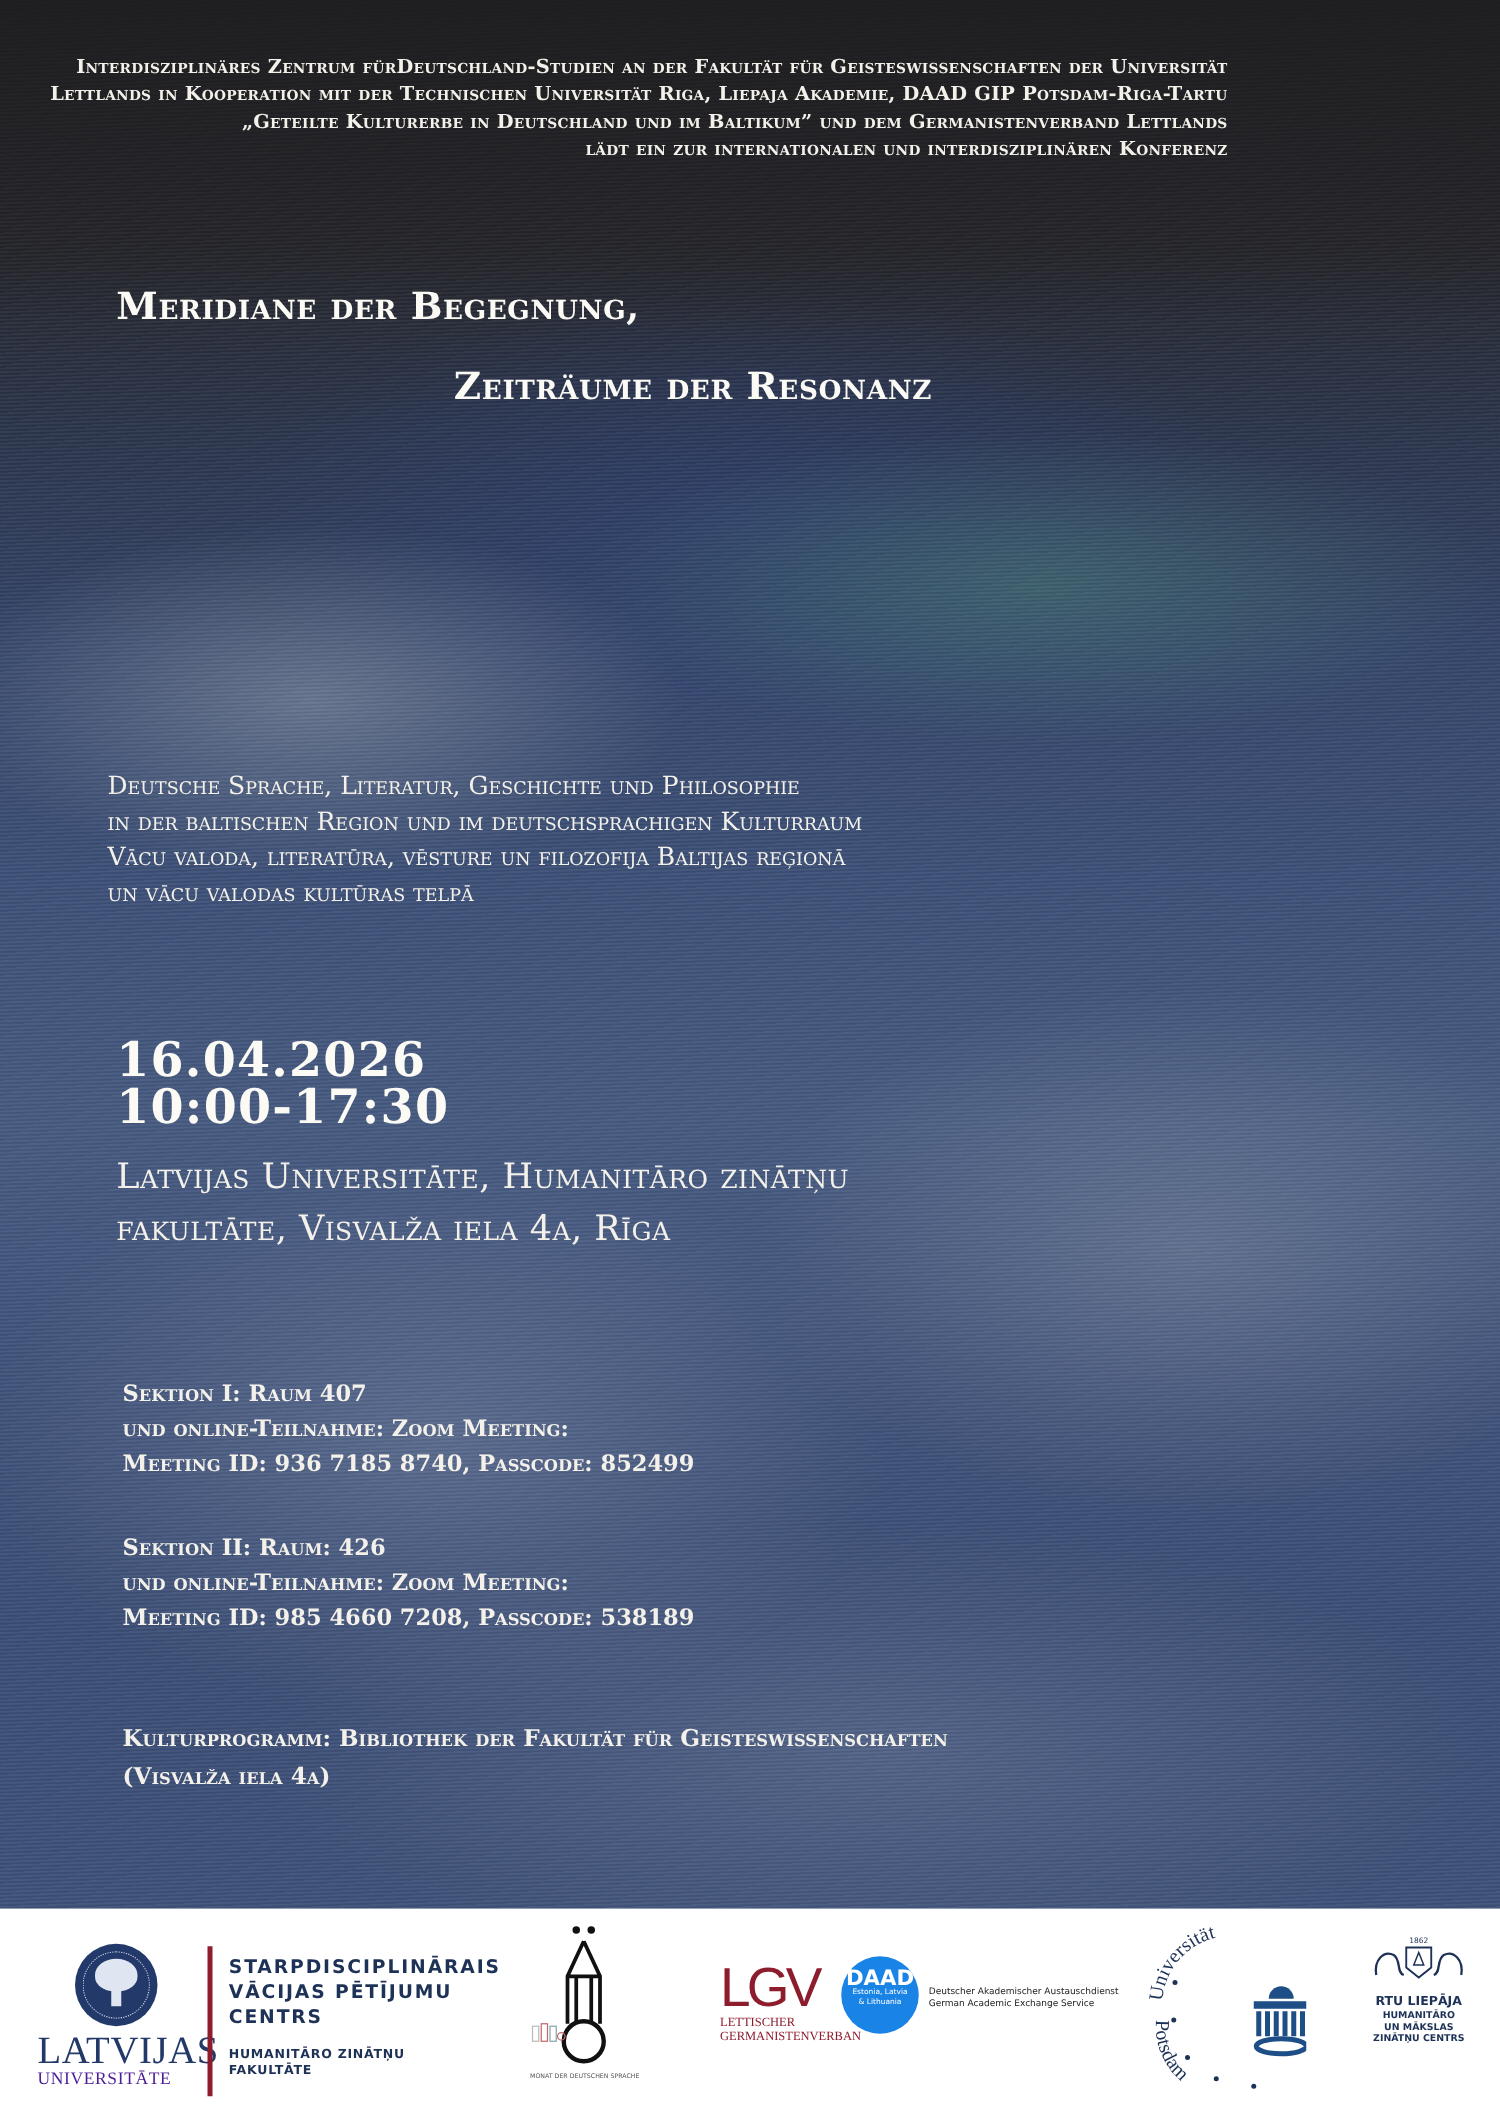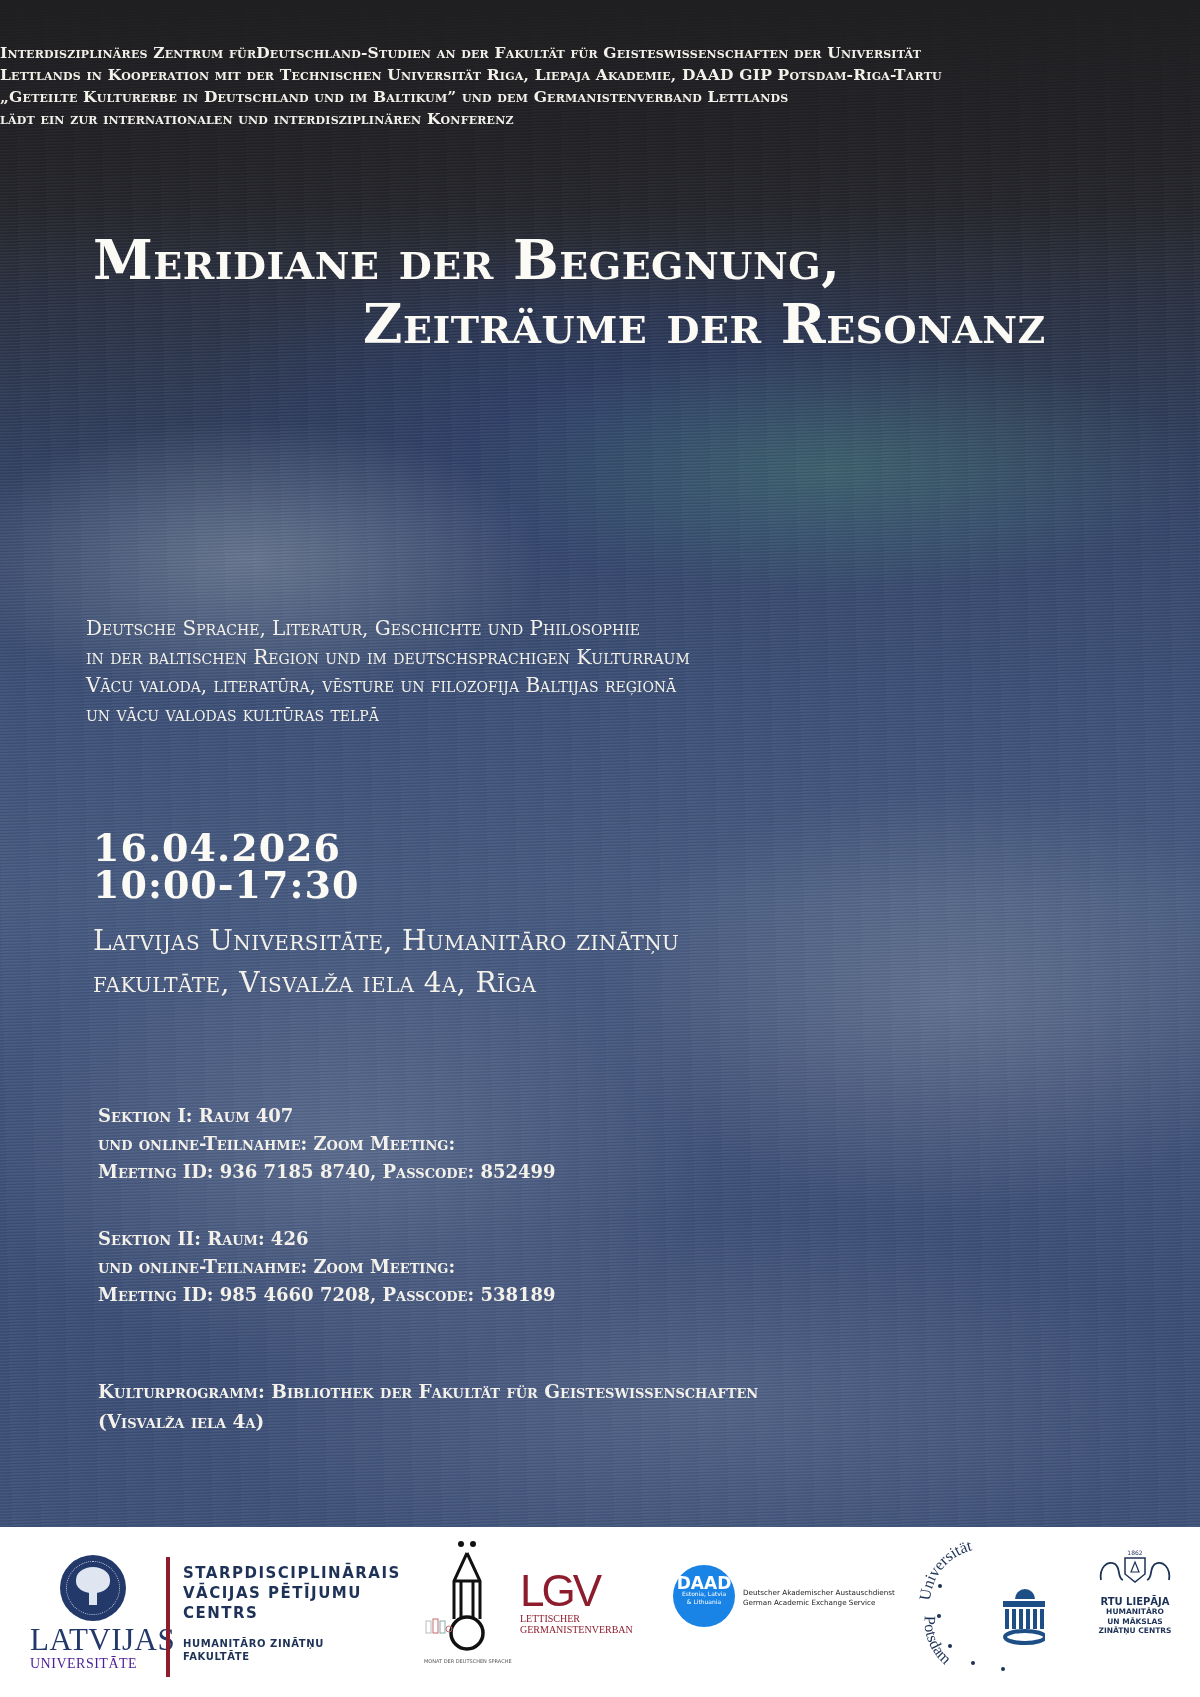--- a/index.html
+++ b/index.html
@@ -22,27 +22,27 @@
     background: repeating-linear-gradient(178deg, rgba(255,255,255,0.05) 0px, rgba(255,255,255,0.05) 1px, rgba(0,0,0,0.06) 2px, rgba(0,0,0,0) 3px);
     pointer-events: none;
   }
   .poster::after {
     content: ""; position: absolute; left: 0; right: 0; top: 0; height: 260px;
     background: linear-gradient(180deg, rgba(30,29,32,0.9), rgba(30,29,32,0));
     pointer-events: none;
   }
 
   .intro {
-    position: absolute; top: 42px; left: 0; width: 982px; text-align: left; z-index: 2;
+    position: absolute; top: 42px; left: 0; width: 982px; text-align: right; z-index: 2;
     font-size: 15.5px; line-height: 22px; letter-spacing: 0.2px; font-variant: small-caps; font-weight: bold;
   }
   .intro div { white-space: nowrap; }
 
   .title {
-    position: absolute; z-index: 2; font-variant: small-caps; font-size: 54px; font-weight: bold;
+    position: absolute; z-index: 2; font-variant: small-caps; font-size: 30px; font-weight: bold;
     letter-spacing: 0.5px; white-space: nowrap; color: #fbfaf5;
   }
   .title.l1 { top: 228px; left: 93px; }
   .title.l2 { top: 292px; left: 363px; }
 
   .subtitle {
     position: absolute; z-index: 2; top: 614px; left: 86px; font-variant: small-caps;
     font-size: 20px; line-height: 28.5px; white-space: nowrap;
   }
 
@@ -78,21 +78,21 @@
   .lu-name { font-family: "Liberation Serif", serif; font-size: 31px; line-height: 30px; color: #23396a; margin-top: 4px; letter-spacing: 0.5px; }
   .lu-sub { font-family: "Liberation Serif", serif; font-size: 14px; color: #4c1d95; letter-spacing: 0.5px; line-height: 18px; }
   .redbar { position: absolute; left: 166px; top: 30px; width: 4px; height: 120px; background: #8d1c2d; }
   .svpc { position: absolute; left: 183px; top: 36px; font-family: "DejaVu Sans", sans-serif; }
   .svpc-title { font-size: 15px; font-weight: bold; line-height: 20px; letter-spacing: 1.5px; color: #1d3256; }
   .svpc-fac { font-size: 10px; font-weight: bold; line-height: 13px; letter-spacing: 0.6px; margin-top: 14px; color: #1d3256; }
 
   .mds { position: absolute; left: 424px; top: 12px; width: 90px; height: 150px; }
   .mds-caption { position: absolute; left: 0; top: 119px; font-family: "DejaVu Sans", sans-serif; font-size: 5px; color: #555; white-space: nowrap; }
 
-  .lgv { position: absolute; left: 520px; top: 42px; width: 100px; }
+  .lgv { position: absolute; left: 576px; top: 42px; width: 100px; }
   .lgv-mark { font-family: "Liberation Sans", sans-serif; font-size: 44px; color: #8d1c2d; line-height: 44px; letter-spacing: -3px; }
   .lgv-name { font-family: Liberation Serif, serif; font-size: 10px; color: #8d1c2d; line-height: 11px; white-space: nowrap; }
 
   .daad { position: absolute; left: 673px; top: 38px; }
   .daad-circle { width: 62px; height: 62px; border-radius: 50%; background: #1a84e6; color: #fff; text-align: center; font-family: "DejaVu Sans", sans-serif; padding-top: 12px; }
   .daad-circle .d1 { font-size: 17px; font-weight: bold; line-height: 13px; }
   .daad-circle .d2 { font-size: 6px; line-height: 8px; }
   .daad-text { position: absolute; left: 70px; top: 23px; font-family: "DejaVu Sans", sans-serif; font-size: 7.2px; line-height: 10px; color: #222; white-space: nowrap; }
 
   .potsdam { position: absolute; left: 915px; top: 14px; width: 130px; height: 150px; }

